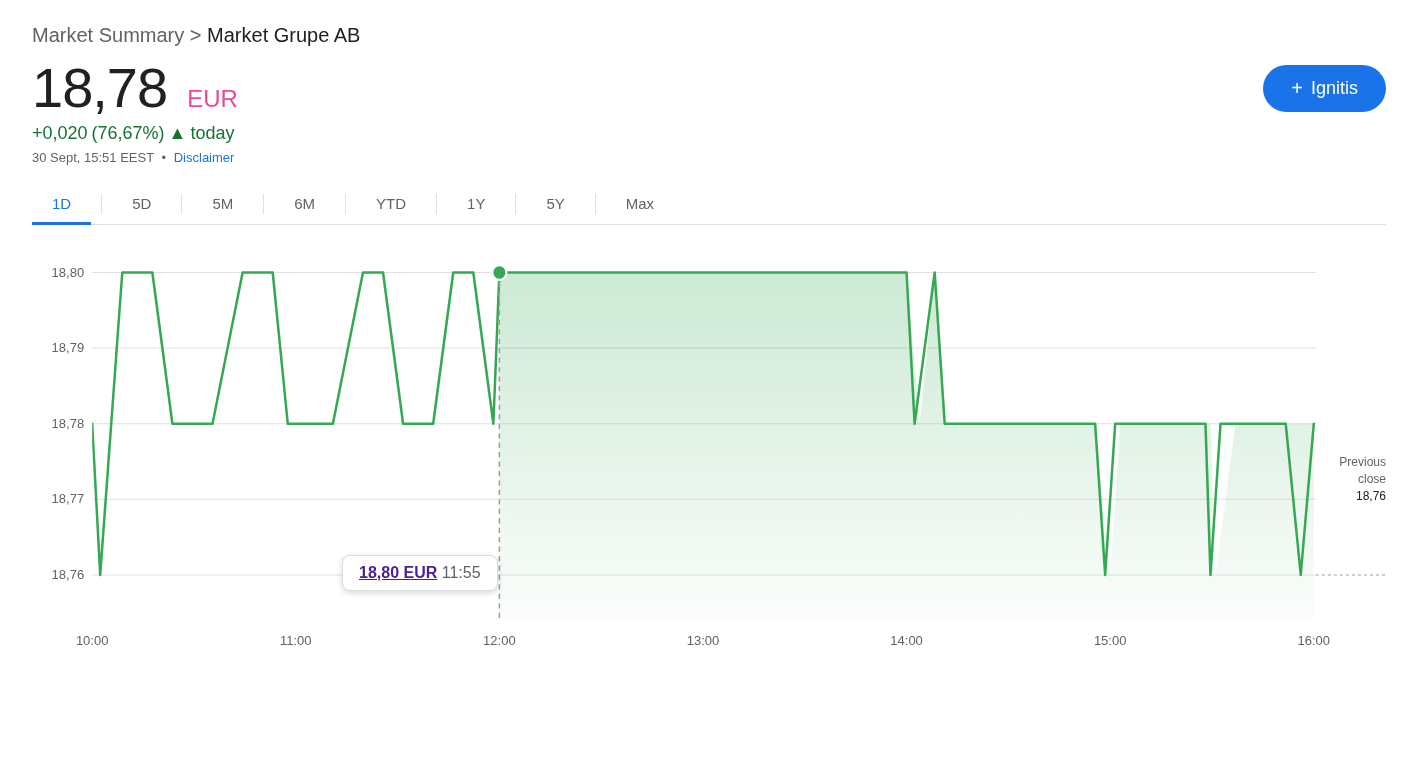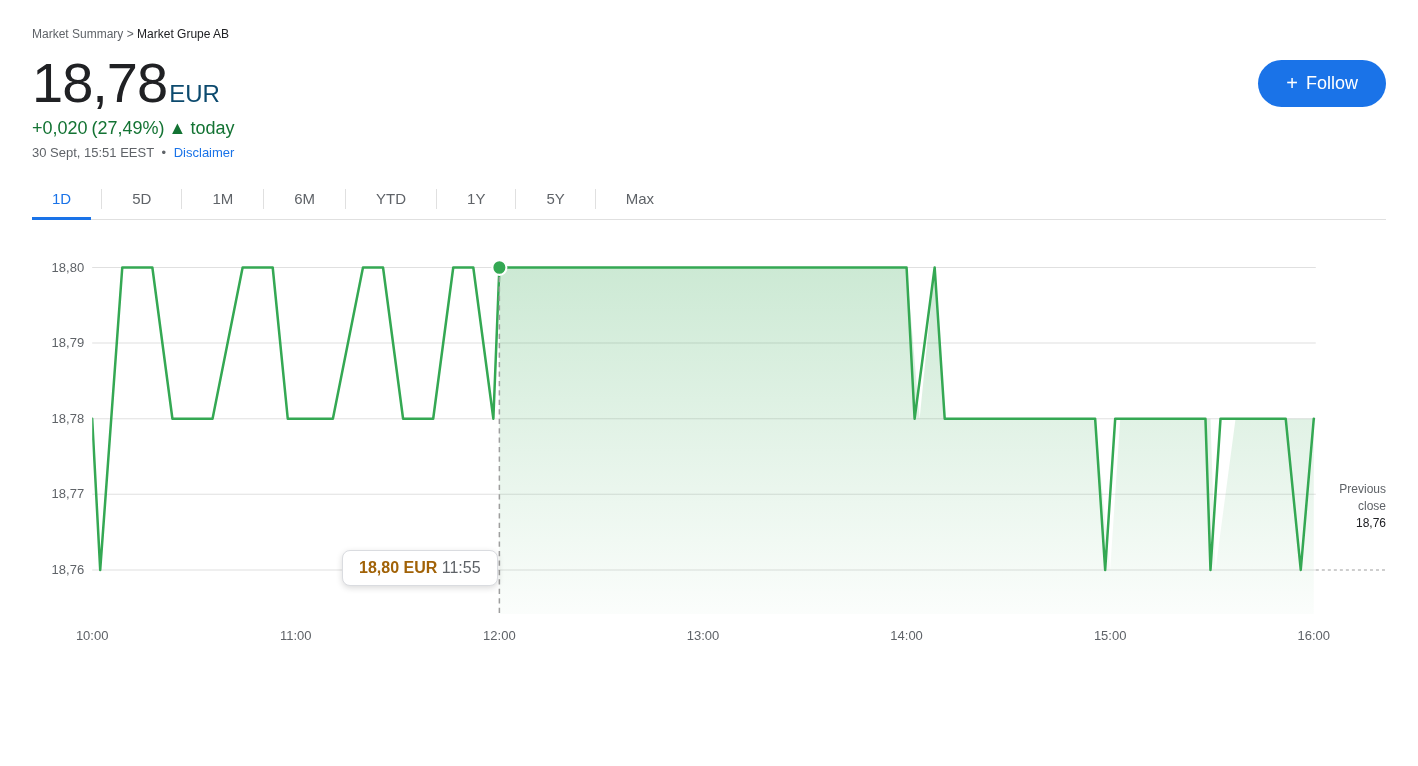--- a/index.html
+++ b/index.html
@@ -6,21 +6,21 @@
     body {
       font-family: 'Google Sans', Arial, sans-serif;
       background: #fff;
       color: #202124;
       padding: 24px 32px;
       width: 1418px;
       min-height: 766px;
     }
 
     .breadcrumb {
-      font-size: 12px;
+      font-size: 20px;
       color: #5f6368;
       margin-bottom: 12px;
       text-align: right;
     }
 
     .header-row {
       display: flex;
       align-items: flex-start;
       justify-content: space-between;
       margin-bottom: 4px;
@@ -31,22 +31,22 @@
     .price-main {
       font-size: 56px;
       font-weight: 400;
       color: #202124;
       letter-spacing: -1px;
       line-height: 1.1;
     }
     .price-currency {
       font-size: 24px;
       font-weight: 400;
-      color: #0c4a6e;
-      margin-left: 2px;
+      color: #ec4899;
+      margin-left: 20px;
     }
 
     .price-change {
       font-size: 18px;
       color: #137333;
       margin-top: 4px;
       display: flex;
       align-items: flex-end;
       gap: 4px;
     }
@@ -124,30 +124,31 @@
       border-radius: 8px;
       padding: 8px 16px;
       font-size: 16px;
       box-shadow: 0 2px 6px rgba(0,0,0,0.15);
       white-space: nowrap;
       left: 310px;
       bottom: 70px;
     }
     .tooltip-price {
       font-weight: 600;
-      color: #a16207;
+      color: #4c1d95;
+      text-decoration: underline;
     }
     .tooltip-time {
       color: #5f6368;
     }
 
     .previous-close-label {
       position: absolute;
       right: 0;
-      bottom: 124px;
+      bottom: 156px;
       text-align: right;
       font-size: 12px;
       color: #5f6368;
       line-height: 1.4;
     }
   </style>
 </head>
 <body>
 
 <div>
@@ -157,44 +158,44 @@
 <div class="header-row" style="margin-top:10px;">
   <div class="price-section">
 
     <div style="display:flex; align-items:baseline;">
       <span class="price-main">18,78</span>
       <span class="price-currency">EUR</span>
     </div>
 
     <div class="price-change">
       <span>+0,020</span>
-      <span>(27,49%)</span>
+      <span>(76,67%)</span>
       <span style="color:#137333; font-size:18px;">▲</span>
       <span>today</span>
     </div>
 
     <div class="price-timestamp">
       <span>30 Sept, 15:51 EEST</span>
       <span style="margin:0 4px;">•</span>
       <span class="disclaimer" style="color:#1a73e8; cursor:pointer;">Disclaimer</span>
     </div>
   </div>
 
   <button class="follow-button">
     <span style="font-size:20px; font-weight:300;">+</span>
-    <span>Follow</span>
+    <span>Ignitis</span>
   </button>
 </div>
 
 <div class="tabs-row">
   <div class="tab active"><span>1D</span></div>
   <div class="tab-divider"></div>
   <div class="tab"><span>5D</span></div>
   <div class="tab-divider"></div>
-  <div class="tab"><span>1M</span></div>
+  <div class="tab"><span>5M</span></div>
   <div class="tab-divider"></div>
   <div class="tab"><span>6M</span></div>
   <div class="tab-divider"></div>
   <div class="tab"><span>YTD</span></div>
   <div class="tab-divider"></div>
   <div class="tab"><span>1Y</span></div>
   <div class="tab-divider"></div>
   <div class="tab"><span>5Y</span></div>
   <div class="tab-divider"></div>
   <div class="tab"><span>Max</span></div>

